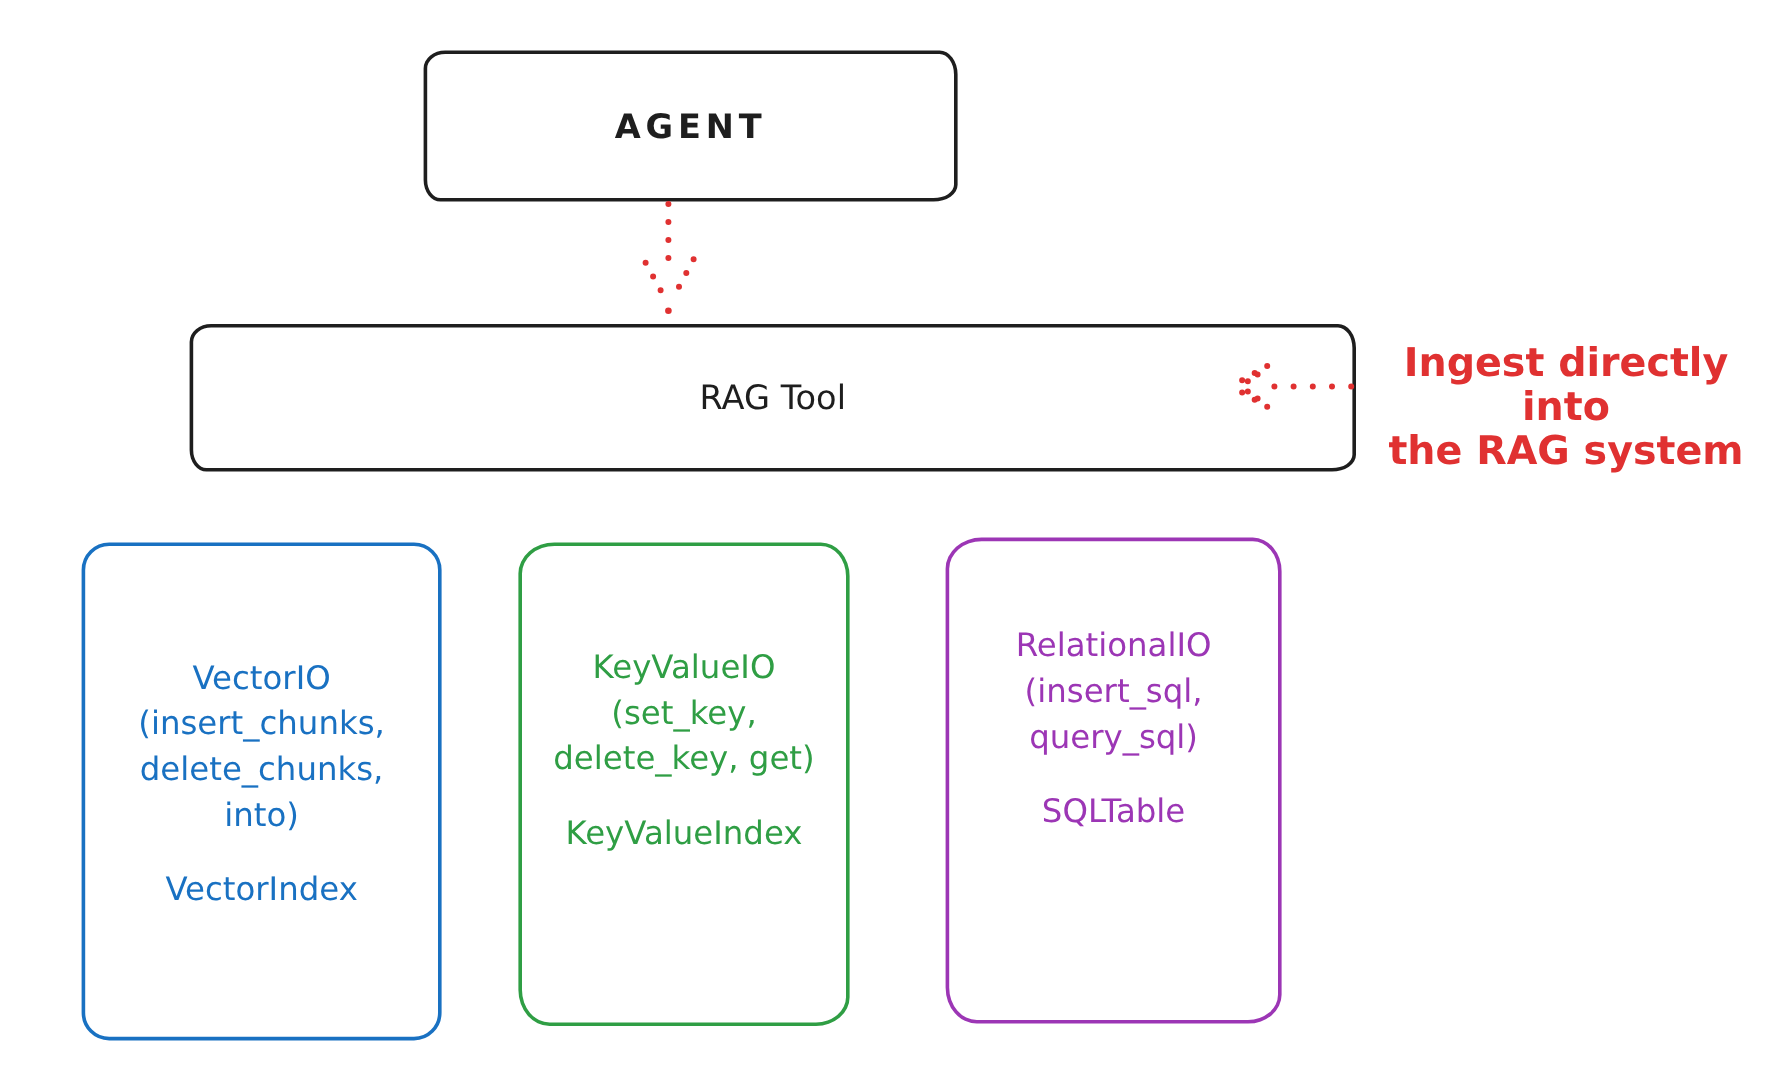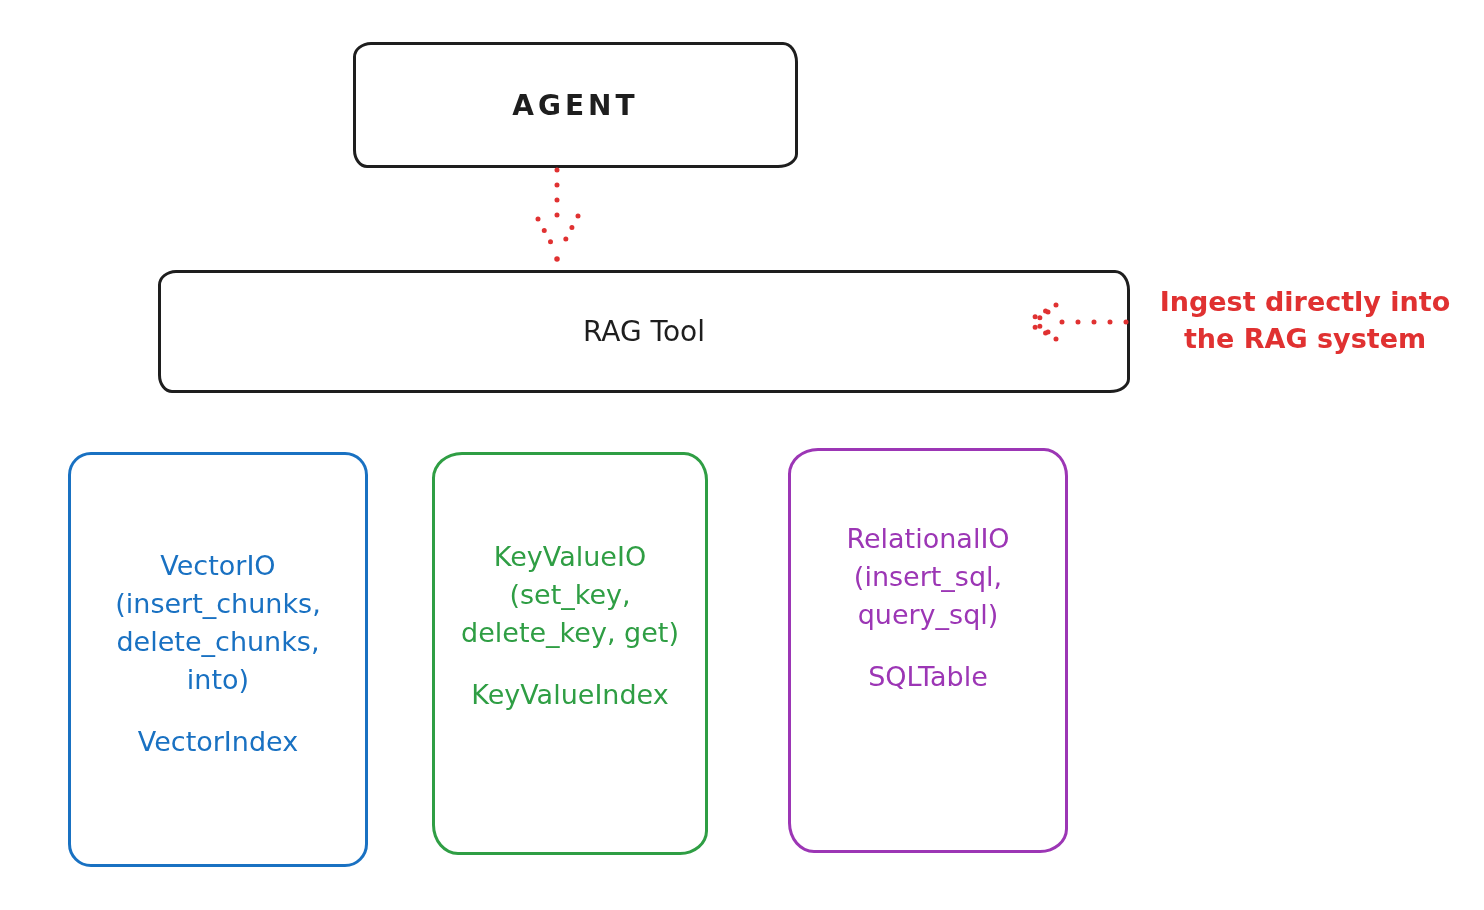--- a/index.html
+++ b/index.html
@@ -48,21 +48,21 @@
   .node-vector     { left: 68px;  top: 452px; width: 300px; height: 415px; padding-top: 92px; border-radius: 23px; }
   .node-keyvalue   { left: 432px; top: 452px; width: 276px; height: 403px; padding-top: 83px; }
   .node-relational { left: 788px; top: 448px; width: 280px; height: 405px; padding-top: 69px; }
   .index-label {
     margin-top: 24px;
   }
   .annotation {
     position: absolute;
     left: 1140px; top: 283px; width: 330px;
     text-align: center;
-    font-size: 27px;
+    font-size: 33px;
     line-height: 37px;
     font-weight: bold;
   }
   .overlay {
     position: absolute;
     left: 0; top: 0;
     pointer-events: none;
   }
   .overlay path {
     fill: none;

